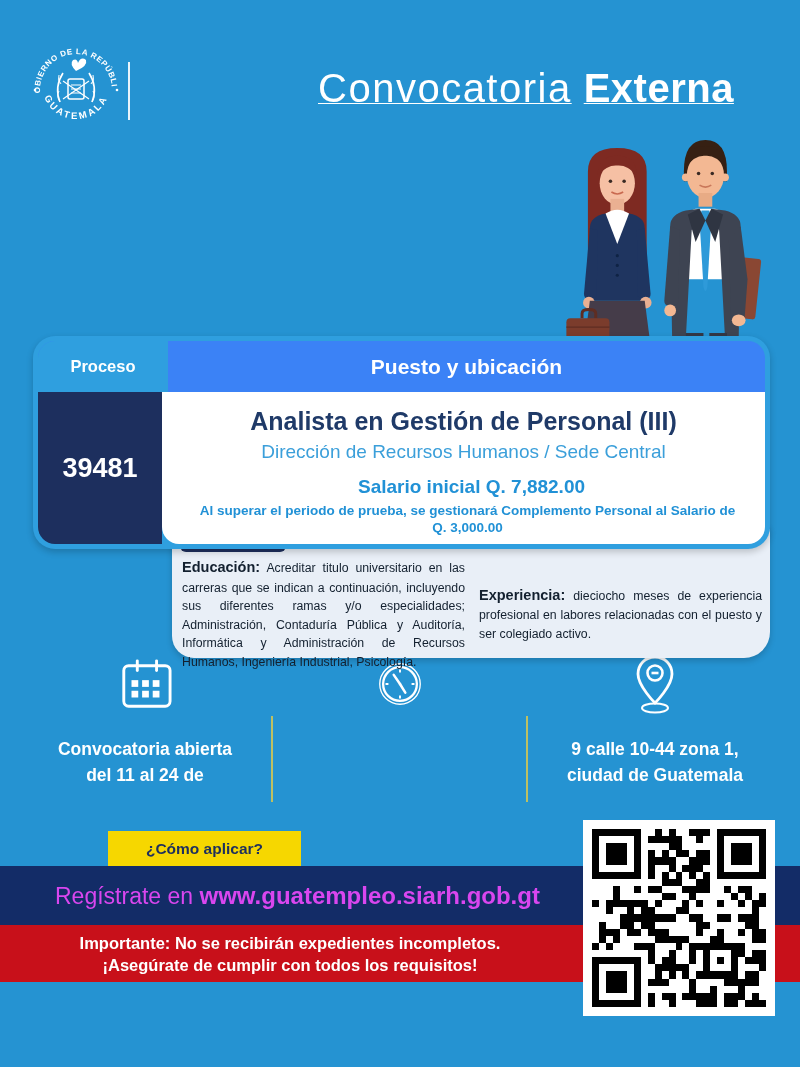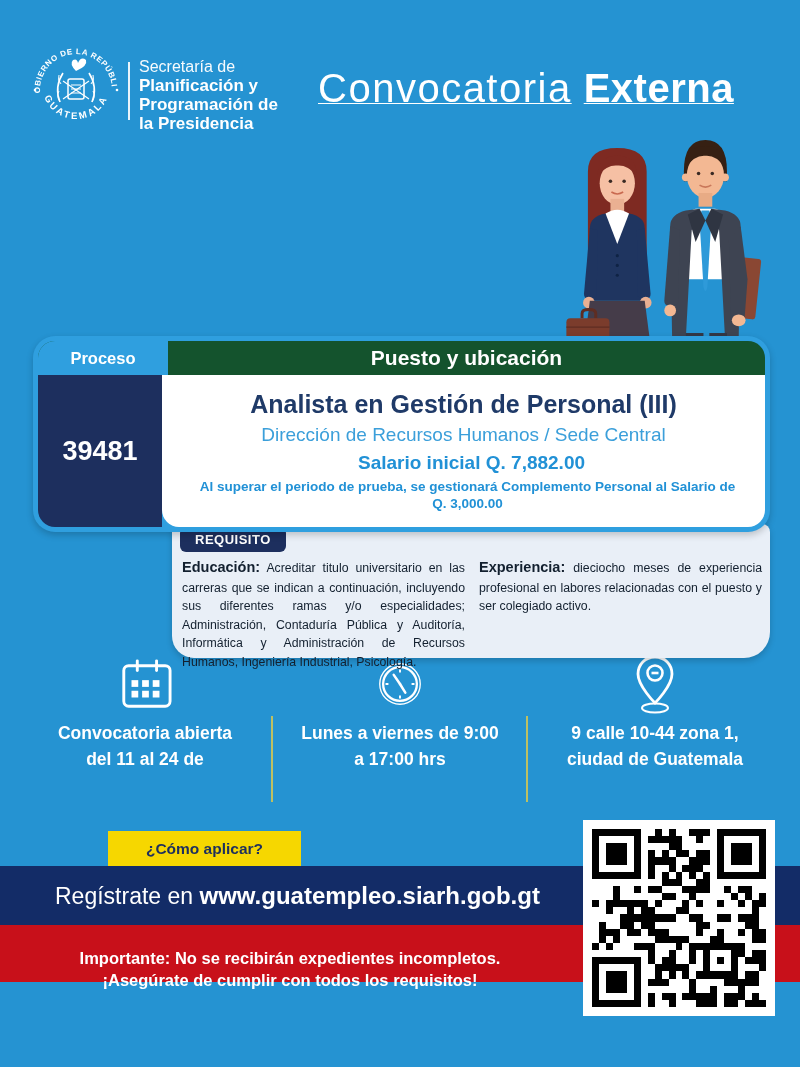--- a/index.html
+++ b/index.html
@@ -13,51 +13,51 @@
   .wordmark .w1{font-size:16px;font-weight:400;line-height:19px;opacity:.96;}
   .wordmark .wb{font-size:17px;font-weight:700;line-height:19px;}
   .main-title{position:absolute;left:318px;top:66px;color:#fff;white-space:nowrap;text-decoration:underline;}
   .main-title .t-reg{font-size:40px;font-weight:400;letter-spacing:1.5px;}
   .main-title .t-bold{font-size:40px;font-weight:800;margin-left:12px;letter-spacing:.5px;}
 
   .illustration{position:absolute;left:537px;top:130px;width:235px;height:218px;z-index:1;}
 
   
   .process-block{position:absolute;left:33px;top:336px;width:737px;background:#2f9fdf;border-radius:22px;padding:5px;box-sizing:border-box;z-index:2;box-shadow:0 3px 7px rgba(0,0,0,.2);}
-  .process-header{display:flex;height:34px;background:#14532d;border-radius:17px 17px 0 0;overflow:hidden;}
+  .process-header{display:flex;height:51px;background:#3b82f6;border-radius:17px 17px 0 0;overflow:hidden;}
   .process-tab{width:130px;background:#2f9fdf;color:#fff;font-size:16.5px;font-weight:700;display:flex;align-items:center;justify-content:center;}
   .process-bar-label{flex:1;color:#fff;font-size:21px;font-weight:700;display:flex;align-items:center;justify-content:center;}
   .process-body{display:flex;height:152px;}
   .process-number{width:124px;background:#1d2f5e;border-radius:0 0 0 17px;color:#fff;font-size:27px;font-weight:700;display:flex;align-items:center;justify-content:center;}
   .job-card{flex:1;background:#fff;border-radius:0 0 17px 17px;text-align:center;padding-top:15px;}
   .job-title{color:#1f3a68;font-size:25px;font-weight:700;}
   .job-department{color:#3b9fda;font-size:19px;margin-top:5px;}
-  .job-salary{color:#2191d6;font-size:19px;font-weight:700;margin-top:6px;padding-left:16px;}
+  .job-salary{color:#2191d6;font-size:19px;font-weight:700;margin-top:13px;padding-left:16px;}
   .salary-note{color:#2191d6;font-size:13.5px;font-weight:700;margin-top:4px;line-height:17px;margin-left:8px;}
 
   
   .req-card{position:absolute;left:172px;top:524px;width:598px;height:134px;background:#e9eff7;border-radius:8px 8px 26px 22px;z-index:1;box-shadow:0 3px 6px rgba(0,0,0,.18);}
   .req-tag{position:absolute;left:8px;top:3px;background:#1d2f5e;color:#fff;font-size:13px;font-weight:700;letter-spacing:.5px;padding:5px 15px;border-radius:6px;}
-  .req-cols{position:absolute;left:10px;right:8px;top:33px;display:flex;gap:14px;}
+  .req-cols{position:absolute;left:10px;right:8px;top:33px;display:flex;gap:14px;align-items:center;}
   .req-col{flex:1;font-size:12.3px;line-height:1.5;color:#13202f;text-align:justify;}
   .req-label{font-weight:700;font-size:14.5px;}
 
   
   .info-col{position:absolute;top:656px;width:230px;text-align:center;color:#fff;}
   .info-col .icon-box{height:56px;display:flex;align-items:center;justify-content:center;}
-  .info-lines{margin-top:8px;font-size:17.5px;font-weight:700;line-height:26px;}
+  .info-lines{margin-top:24px;font-size:17.5px;font-weight:700;line-height:26px;}
   .col-divider{position:absolute;top:716px;width:2px;height:86px;background:#d8c84f;opacity:.85;}
 
   
   .apply-button{position:absolute;left:108px;top:831px;width:193px;height:42px;background:#f6d700;color:#1d2f5e;font-size:15.5px;font-weight:700;text-align:center;line-height:35px;}
-  .register-band{position:absolute;left:0;top:866px;width:800px;height:59px;background:#132c67;color:#ffffff;}
+  .register-band{position:absolute;left:0;top:866px;width:800px;height:59px;background:#132c67;color:#d946ef;}
   .register-band .inner{padding-left:55px;line-height:59px;font-size:23px;white-space:nowrap;}
   .register-band .url{font-weight:700;font-size:24px;}
   .important-banner{position:absolute;left:0;top:925px;width:800px;height:57px;background:#c8101a;color:#fff;}
-  .important-banner .inner{width:580px;text-align:center;padding-top:22px;font-size:16.5px;font-weight:700;line-height:22px;}
+  .important-banner .inner{width:580px;text-align:center;padding-top:7px;font-size:16.5px;font-weight:700;line-height:22px;}
   .qr-box{position:absolute;left:583px;top:820px;width:192px;height:196px;background:#fff;z-index:3;display:flex;align-items:center;justify-content:center;}
 </style>
 </head>
 <body>
 
 <div id="poster">
 
   <svg class="emblem" viewBox="0 0 100 100">
     <defs>
       <path id="arcTop" d="M 14,52 A 36,36 0 0 1 86,52"></path>
@@ -76,26 +76,20 @@
       <line x1="37" y1="43" x2="63" y2="61" stroke-width="1.2"></line>
       <path d="M34,64 Q28,49 37,35" stroke-width="1.6"></path>
       <path d="M66,64 Q72,49 63,35" stroke-width="1.6"></path>
       <path d="M34,64 Q30,58 33,53 M66,64 Q70,58 67,53 M35,46 Q31,42 33,37 M65,46 Q69,42 67,37" stroke-width="1"></path>
       <rect x="42" y="41" width="16" height="20" rx="2" stroke-width="1.5"></rect>
       <path d="M45,47 h10 M45,51 h10 M45,55 h10" stroke-width="1"></path>
       <path d="M50,33 q-7,-7 -3,-11 q4,-2 5,3 q3,-7 8,-3 q2,6 -10,11 Z" fill="#fff" stroke="none"></path>
     </g>
   </svg>
   <div class="logo-divider"></div>
-  <div class="wordmark">
-    <div class="w1">Secretaría de</div>
-    <div class="wb">Planificación y</div>
-    <div class="wb">Programación de</div>
-    <div class="wb">la Presidencia</div>
-  </div>
 
   <div class="main-title">
     <span class="t-reg">Convocatoria</span><span class="t-bold">Externa</span>
   </div>
 
   <svg class="illustration" viewBox="0 0 240 218">
 
     <path d="M52,150 L52,40 Q52,16 82,16 Q112,16 112,40 L112,150 Q97,157 82,156 Q67,157 52,150 Z" fill="#7e2a22"></path>
     <ellipse cx="82" cy="52" rx="18" ry="22" fill="#f6c0a4"></ellipse>
     <path d="M62,44 Q62,24 82,24 Q102,24 102,44 Q92,33 82,34 Q72,33 62,44 Z" fill="#7e2a22"></path>
@@ -200,24 +194,20 @@
 
   <div class="info-col" style="left:285px;">
     <div class="icon-box">
       <svg width="54" height="54" viewBox="0 0 56 56" fill="none" stroke="#fff">
         <circle cx="28" cy="28" r="21" stroke-width="1.4"></circle>
         <circle cx="28" cy="28" r="17.5" stroke-width="2.4"></circle>
         <path d="M28,13 v3 M28,40 v3 M13,28 h3 M40,28 h3" stroke-width="2"></path>
         <line x1="28" y1="28" x2="21.5" y2="18.5" stroke-width="2.6" stroke-linecap="round"></line>
         <line x1="28" y1="28" x2="33.5" y2="37" stroke-width="2.6" stroke-linecap="round"></line>
       </svg>
-    </div>
-    <div class="info-lines">
-      <div>Lunes a viernes de 9:00</div>
-      <div>a 17:00 hrs</div>
     </div>
   </div>
 
   <div class="col-divider" style="left:526px;"></div>
 
   <div class="info-col" style="left:540px;">
     <div class="icon-box">
       <svg width="56" height="62" viewBox="0 0 56 62" fill="none" stroke="#fff">
         <path d="M28,4 C18,4 11,11.5 11,21 C11,33 28,50 28,50 C28,50 45,33 45,21 C45,11.5 38,4 28,4 Z" stroke-width="2.8"></path>
         <circle cx="28" cy="20" r="7.5" stroke-width="2.6"></circle>

